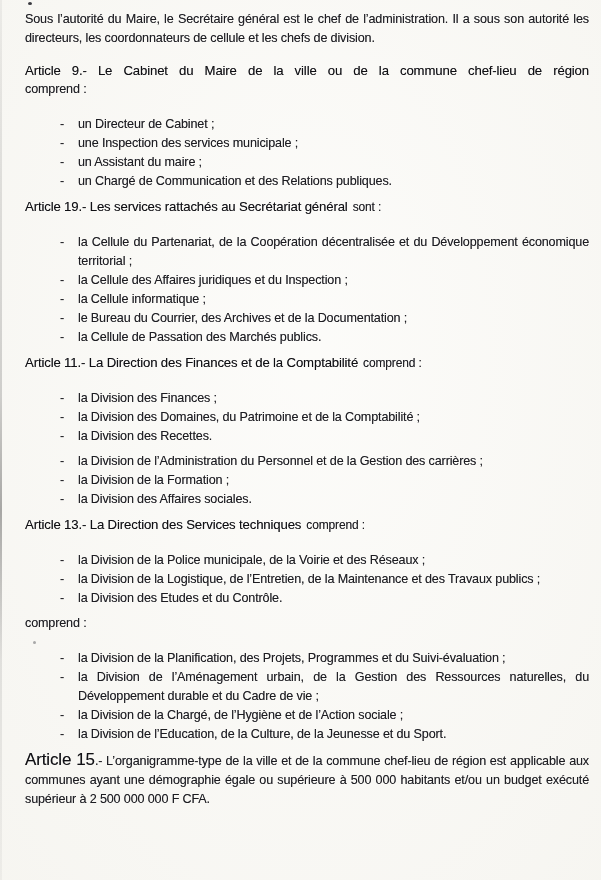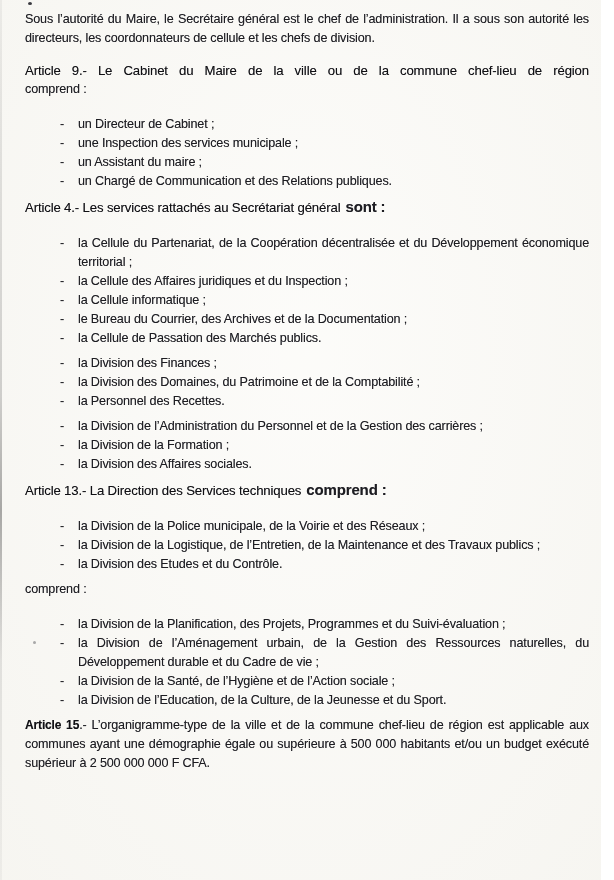--- a/index.html
+++ b/index.html
@@ -79,22 +79,22 @@
     text-align: justify;
     text-align-last: justify;
   }
   .heading-suffix {
     font-weight: normal;
     font-size: 12.6px;
     color: #1d1d22;
   }
   .heading-suffix-inline {
     margin-left: 5px;
-    font-weight: bold;
-    font-size: 15px;
+    font-weight: normal;
+    font-size: 12px;
     color: #1d1d22;
   }
   .item-list {
     margin: 0 0 6px 0;
   }
   .list-item {
     display: flex;
     margin-left: 35px;
   }
   .marker {
@@ -103,22 +103,22 @@
   }
   .item-text {
     flex: 1 1 auto;
     text-align: justify;
   }
   .closing {
     margin: 0;
     text-align: justify;
   }
   .closing-label {
-    font-weight: bold;
-    font-size: 12px;
+    font-weight: normal;
+    font-size: 17px;
     color: #101014;
   }
 </style>
 </head>
 <body>
 
 <div class="page">
 
   <p class="intro">Sous l’autorité du Maire, le Secrétaire général est le chef de l’administration. Il a sous son autorité les directeurs, les coordonnateurs de cellule et les chefs de division.</p>
 
@@ -142,21 +142,21 @@
       </div>
       <div class="list-item">
         <span class="marker">-</span>
         <span class="item-text">un Chargé de Communication et des Relations publiques.</span>
       </div>
     </div>
   </div>
 
   <div class="article-section">
     <div class="article-heading">
-      <span class="heading-bold">Article 4.- Les services rattachés au Secrétariat général</span><span class="heading-suffix-inline">sont :</span>
+      <span class="heading-bold">Article 19.- Les services rattachés au Secrétariat général</span><span class="heading-suffix-inline">sont :</span>
     </div>
     <div class="item-list">
       <div class="list-item">
         <span class="marker">-</span>
         <span class="item-text">la Cellule du Partenariat, de la Coopération décentralisée et du Développement économique territorial ;</span>
       </div>
       <div class="list-item">
         <span class="marker">-</span>
         <span class="item-text">la Cellule des Affaires juridiques et du Inspection ;</span>
       </div>
@@ -169,32 +169,35 @@
         <span class="item-text">le Bureau du Courrier, des Archives et de la Documentation ;</span>
       </div>
       <div class="list-item">
         <span class="marker">-</span>
         <span class="item-text">la Cellule de Passation des Marchés publics.</span>
       </div>
     </div>
   </div>
 
   <div class="article-section">
+    <div class="article-heading">
+      <span class="heading-bold">Article 11.- La Direction des Finances et de la Comptabilité</span><span class="heading-suffix-inline">comprend :</span>
+    </div>
     <div class="item-list">
       <div class="list-item">
         <span class="marker">-</span>
         <span class="item-text">la Division des Finances ;</span>
       </div>
       <div class="list-item">
         <span class="marker">-</span>
         <span class="item-text">la Division des Domaines, du Patrimoine et de la Comptabilité ;</span>
       </div>
       <div class="list-item">
         <span class="marker">-</span>
-        <span class="item-text">la Personnel des Recettes.</span>
+        <span class="item-text">la Division des Recettes.</span>
       </div>
     </div>
   </div>
 
   <div class="article-section">
     <div class="item-list">
       <div class="list-item">
         <span class="marker">-</span>
         <span class="item-text">la Division de l’Administration du Personnel et de la Gestion des carrières ;</span>
       </div>
@@ -237,21 +240,21 @@
       <div class="list-item">
         <span class="marker">-</span>
         <span class="item-text">la Division de la Planification, des Projets, Programmes et du Suivi-évaluation ;</span>
       </div>
       <div class="list-item">
         <span class="marker">-</span>
         <span class="item-text">la Division de l’Aménagement urbain, de la Gestion des Ressources naturelles, du Développement durable et du Cadre de vie ;</span>
       </div>
       <div class="list-item">
         <span class="marker">-</span>
-        <span class="item-text">la Division de la Santé, de l’Hygiène et de l’Action sociale ;</span>
+        <span class="item-text">la Division de la Chargé, de l’Hygiène et de l’Action sociale ;</span>
       </div>
       <div class="list-item">
         <span class="marker">-</span>
         <span class="item-text">la Division de l’Education, de la Culture, de la Jeunesse et du Sport.</span>
       </div>
     </div>
   </div>
 
   <p class="closing"><span class="closing-label">Article 15</span><span>.- L’organigramme-type de la ville et de la commune chef-lieu de région est applicable aux communes ayant une démographie égale ou supérieure à 500&nbsp;000 habitants et/ou un budget exécuté supérieur à 2&nbsp;500&nbsp;000&nbsp;000 F CFA.</span></p>
 

